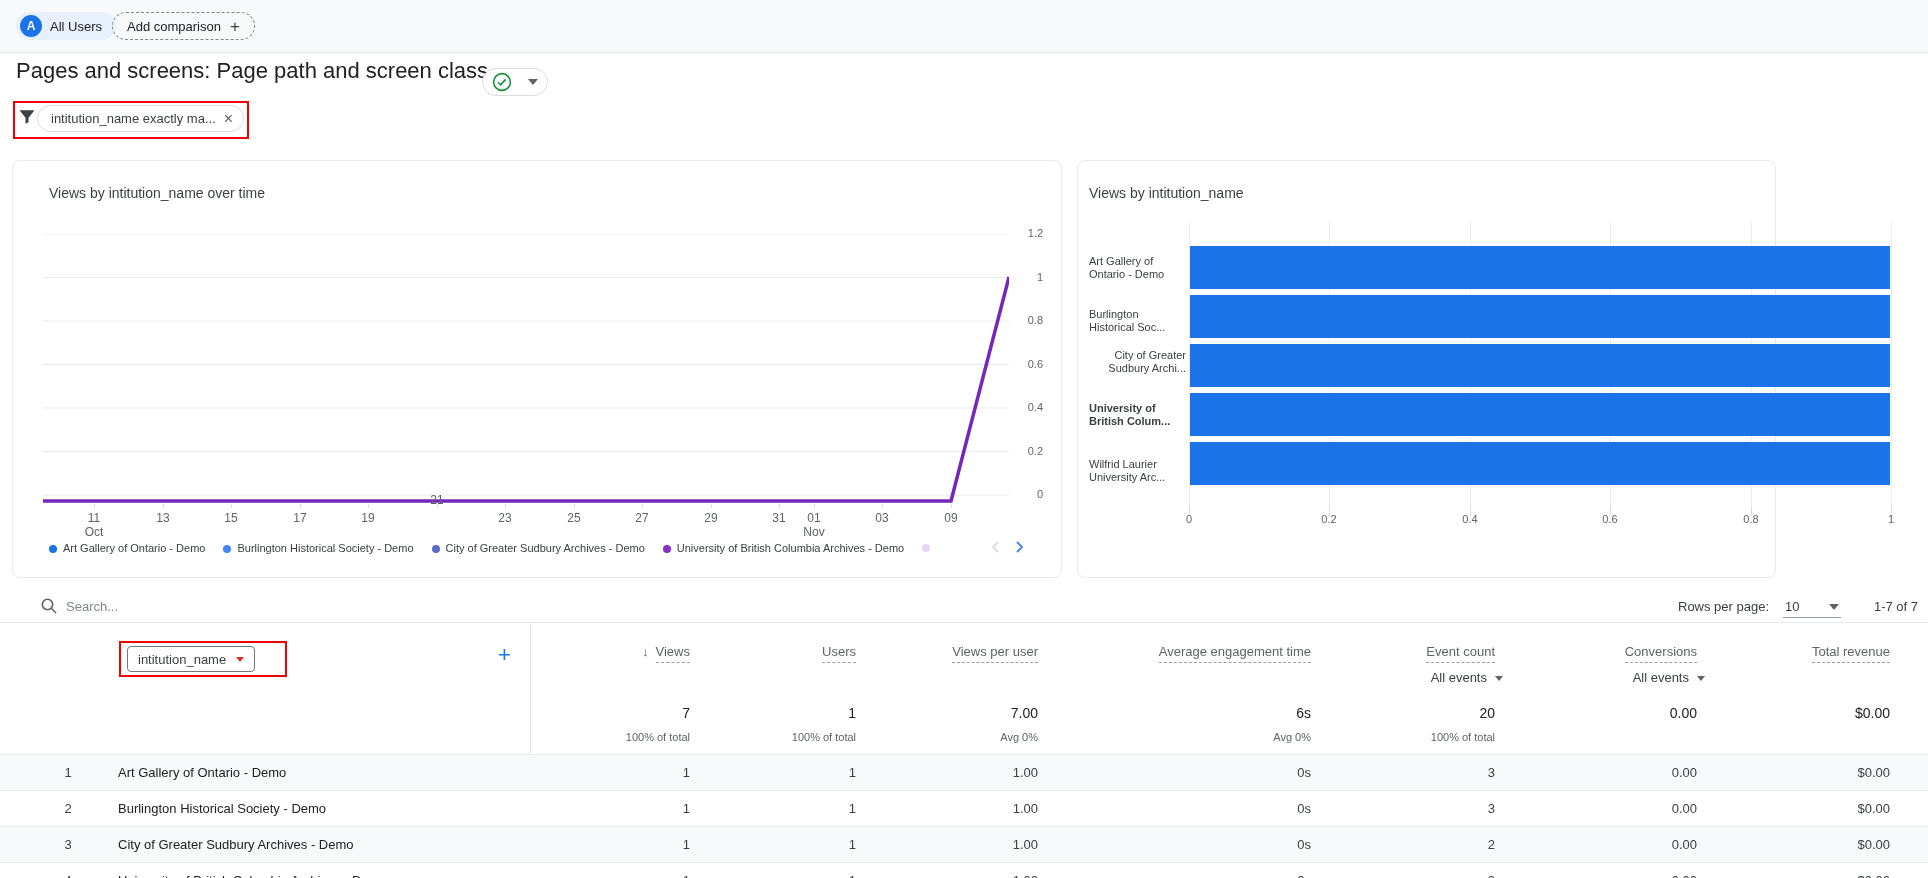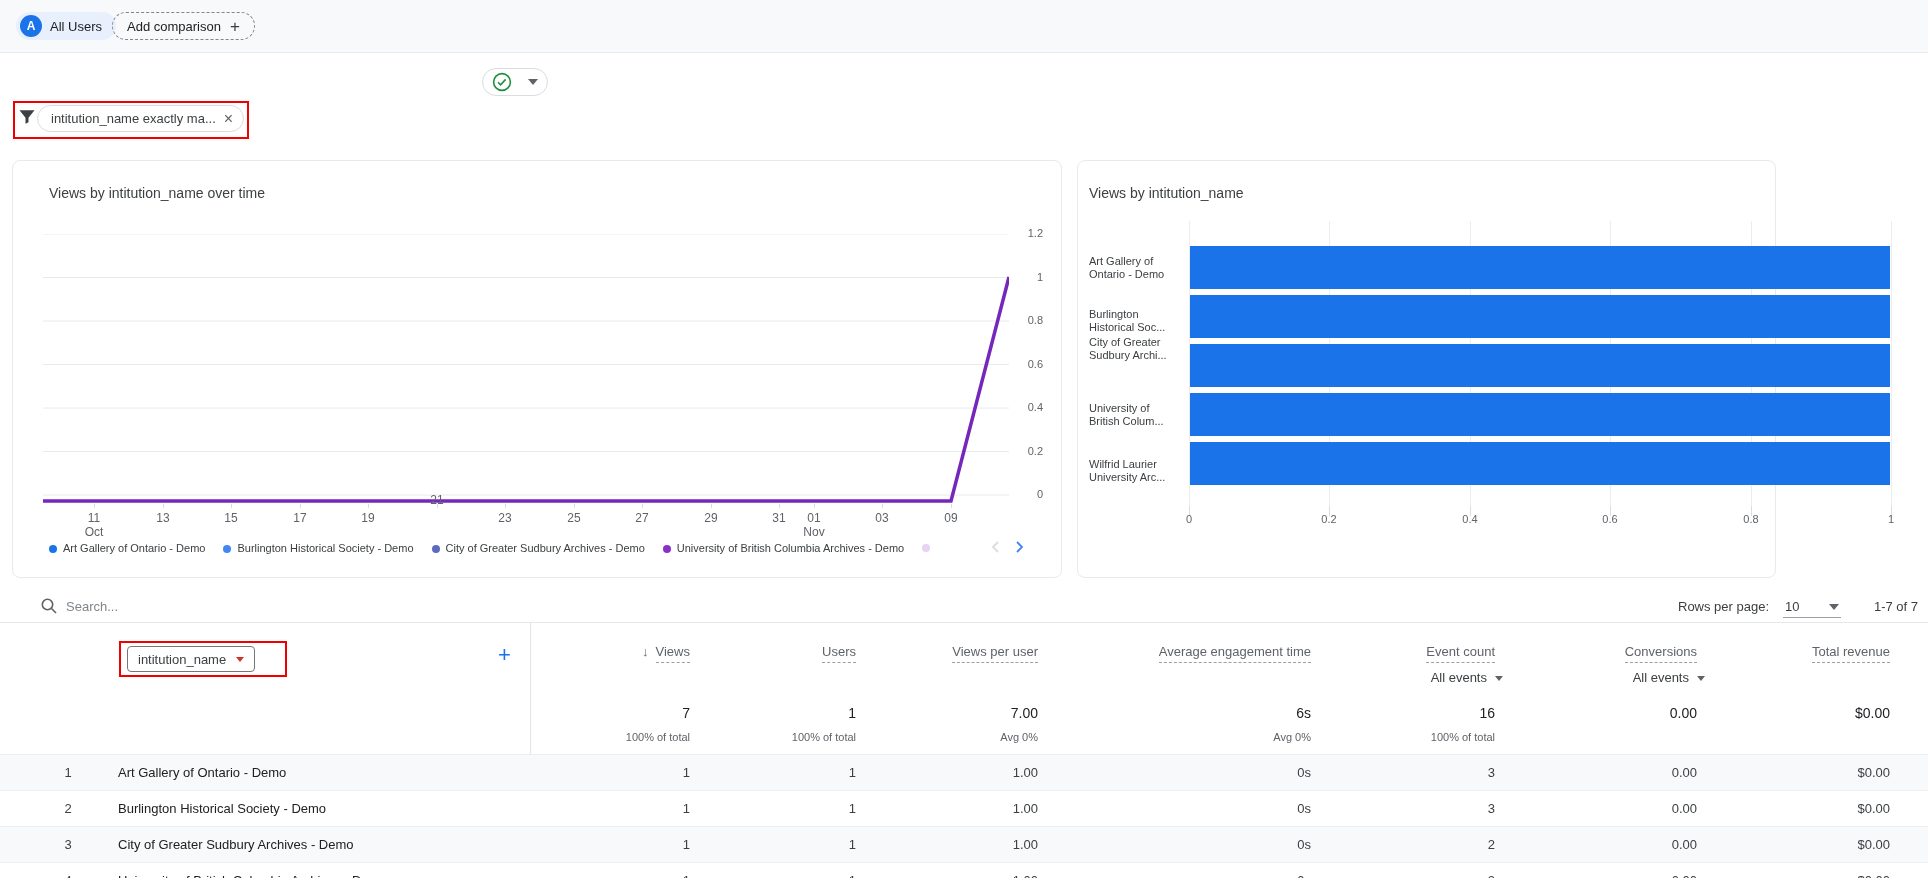--- a/index.html
+++ b/index.html
@@ -83,20 +83,21 @@
     <div class="chip" id="chip-all-users">
       <span id="avatar">A</span>
       <span class="chip-lbl">All Users</span>
     </div>
     <div class="chip" id="chip-add">
       <span class="chip-lbl">Add comparison</span>
       <span class="plus">+</span>
     </div>
   </div>
 
+  <div id="page-title">Pages and screens: Page path and screen class</div>
   <div id="title-badge">
     <span style="display:flex;">
       <svg width="20" height="20" viewBox="0 0 20 20">
           <circle cx="10" cy="10" r="8.4" fill="none" stroke="#1e8e3e" stroke-width="1.6"></circle>
           <path d="M6 10.2l2.6 2.6 5-5.4" fill="none" stroke="#1e8e3e" stroke-width="1.6"></path>
         </svg>
     </span>
     <span class="caret"></span>
   </div>
 
@@ -203,22 +204,22 @@
     <div id="bar-labels"></div>
     <div id="bar-xlabels"></div>
   <div class="bxlab" style="left: 86px;">0</div>
       <div class="bxlab" style="left: 226px;">0.2</div>
       <div class="bxlab" style="left: 367px;">0.4</div>
       <div class="bxlab" style="left: 507px;">0.6</div>
       <div class="bxlab" style="left: 648px;">0.8</div>
       <div class="bxlab" style="left: 788px;">1</div>
       <div class="bcat" style="top: 93.5px;">Art Gallery of<br>Ontario - Demo</div>
       <div class="bcat" style="top: 147px;">Burlington<br>Historical Soc...</div>
-      <div class="bcat" style="top: 175px;">City of Greater<br>Sudbury Archi...</div>
-      <div class="bcat" style="top: 240.5px;">University of<br>British Colum...</div>
+      <div class="bcat" style="top: 188px; text-align: right;">City of Greater<br>Sudbury Archi...</div>
+      <div class="bcat" style="top: 240.5px; font-weight: bold;">University of<br>British Colum...</div>
       <div class="bcat" style="top: 297px;">Wilfrid Laurier<br>University Arc...</div>
     </div>
 
   <span id="search-icon">
     <svg width="18" height="18" viewBox="0 0 18 18">
         <circle cx="7.5" cy="7.5" r="5.2" fill="none" stroke="#5f6368" stroke-width="1.6"></circle>
         <line x1="11.5" y1="11.5" x2="16" y2="16" stroke="#5f6368" stroke-width="1.6"></line>
       </svg>
   </span>
   <div id="search-text">Search...</div>
@@ -250,21 +251,21 @@
     </div>
   <div id="table-totals">
       <div class="tv" style="left: 490px;">7</div>
       <div class="ts" style="left: 490px;">100% of total</div>
       <div class="tv" style="left: 656px;">1</div>
       <div class="ts" style="left: 656px;">100% of total</div>
       <div class="tv" style="left: 838px;">7.00</div>
       <div class="ts" style="left: 838px;">Avg 0%</div>
       <div class="tv" style="left: 1111px;">6s</div>
       <div class="ts" style="left: 1111px;">Avg 0%</div>
-      <div class="tv" style="left: 1295px;">16</div>
+      <div class="tv" style="left: 1295px;">20</div>
       <div class="ts" style="left: 1295px;">100% of total</div>
       <div class="tv" style="left: 1497px;">0.00</div>
       <div class="tv" style="left: 1690px;">$0.00</div>
     </div>
   <div id="table-rows">
       <div class="trow" style="top: 754px; background: rgb(248, 249, 250);">
         <span class="idx">1</span>
         <span class="nm">Art Gallery of Ontario - Demo</span>
         <span class="cv" style="left:530px">1</span>
         <span class="cv" style="left:696px">1</span>

